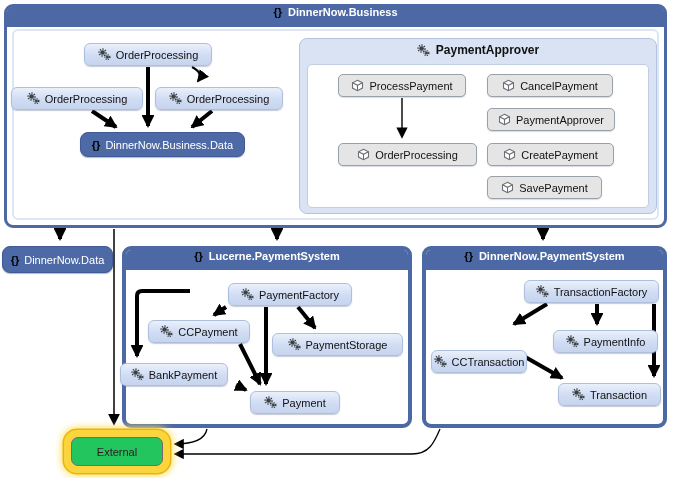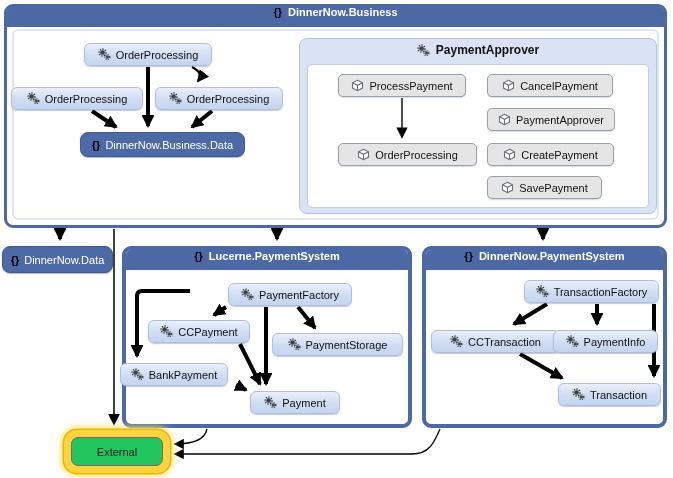--- a/index.html
+++ b/index.html
@@ -221,21 +221,21 @@
       </svg>
     <span>Payment</span>
   </div>
 
   <div class="cnode zn" style="left:524px;top:280px;width:135px;">
     <svg class="ic">
         <use href="#sym-gears"></use>
       </svg>
     <span>TransactionFactory</span>
   </div>
-  <div class="cnode zn" style="left:431px;top:330px;width:129px;">
+  <div class="cnode zn" style="left:431px;top:350px;width:96px;">
     <svg class="ic">
         <use href="#sym-gears"></use>
       </svg>
     <span>CCTransaction</span>
   </div>
   <div class="cnode zn" style="left:553px;top:330px;width:105px;">
     <svg class="ic">
         <use href="#sym-gears"></use>
       </svg>
     <span>PaymentInfo</span>

